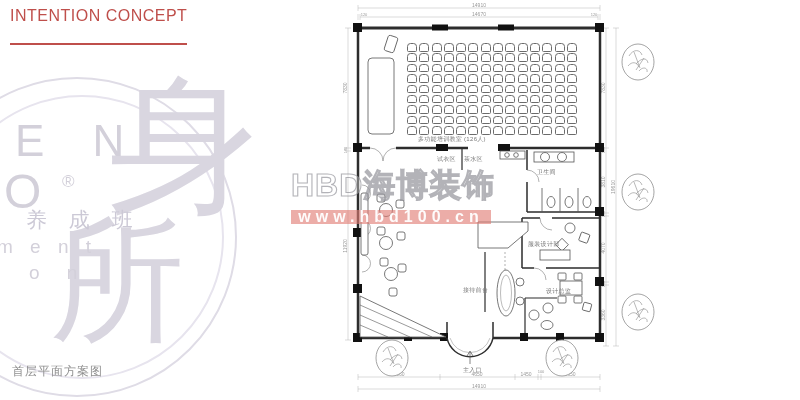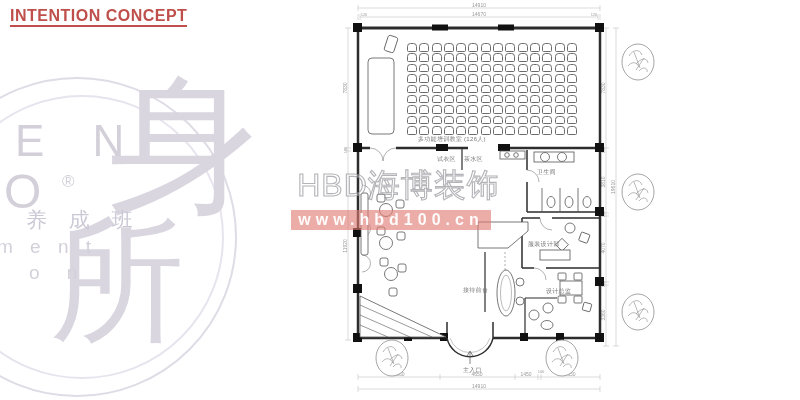--- a/index.html
+++ b/index.html
@@ -1,20 +1,20 @@
 <!DOCTYPE html>
 <html><head>
 <meta charset="utf-8">
 <style>
   html,body{margin:0;padding:0;background:#fff;}
   #canvas{position:relative;width:800px;height:400px;background:#fff;overflow:hidden;
           font-family:"Liberation Sans",sans-serif;}
   
-  .title{position:absolute;left:10px;top:7px;font-size:16px;font-weight:bold;color:#bf4f4b;
-         letter-spacing:.5px;border-bottom:2px solid #bf4f4b;padding-bottom:0;}
+  .title{position:absolute;left:10px;top:7px;font-size:16px;font-weight:normal;color:#bf4f4b;
+         letter-spacing:.5px;border-bottom:2px solid #bf4f4b;padding-bottom:18px;}
   .caption{position:absolute;left:12px;top:363px;font-size:12px;color:#8f8f8f;letter-spacing:1px;}
   .logo{position:absolute;left:0;top:0;width:320px;height:400px;overflow:hidden;pointer-events:none;}
   .logo-circle{position:absolute;left:-83px;top:77px;width:316px;height:316px;border:2px solid #dfdce6;border-radius:50%;}
   .logo-circle2{position:absolute;left:-60px;top:95px;width:280px;height:280px;border:2px solid #e7e4ee;border-radius:50%;}
   .logo-char{position:absolute;color:#d9d6e0;font-family:"DejaVu Serif",serif;line-height:1;}
   .lc-top{left:108px;top:70px;font-size:150px;}
   .lc-bottom{left:50px;top:213px;font-size:135px;}
   .frag{position:absolute;color:#d3d0da;}
   .frag-en{left:15px;top:116px;font-size:44px;letter-spacing:18px;}
   .frag-o{left:4px;top:164px;font-size:48px;letter-spacing:4px;}
@@ -25,23 +25,23 @@
   
   .plan{position:absolute;left:330px;top:0;z-index:1;}
   .dim{font-size:5px;fill:#9a9a9a;font-family:"Liberation Sans",sans-serif;}
   .dim.tiny{font-size:4px;}
   .rlabel{position:absolute;z-index:2;font-size:6px;color:#777;white-space:nowrap;letter-spacing:.3px;}
   
   #seats{position:absolute;left:407px;top:43px;display:grid;grid-auto-rows:10.4px;z-index:1;}
   .seat{width:10px;height:8.5px;border:1px solid #6b6b6b;border-radius:3.5px 3.5px 1.5px 1.5px;background:#fff;box-sizing:border-box;}
   
   .wm{position:absolute;left:291px;top:164px;width:215px;z-index:5;pointer-events:none;}
-  .wm-text{font-size:32px;font-weight:normal;color:rgba(255,255,255,.35);
-           -webkit-text-stroke:1.1px rgba(132,132,140,.62);letter-spacing:1px;white-space:nowrap;text-align:center;}
-  .wm-band{margin-top:2px;width:200px;height:20px;background:rgba(224,122,115,.62);
+  .wm-text{font-size:32px;font-weight:bold;color:rgba(255,255,255,.35);
+           -webkit-text-stroke:1.1px rgba(132,132,140,.62);letter-spacing:1px;white-space:nowrap;}
+  .wm-band{margin-top:2px;width:200px;height:14px;background:rgba(224,122,115,.62);
            display:flex;align-items:center;justify-content:center;}
   .wm-band span{font-size:16px;letter-spacing:5px;color:rgba(255,255,255,.95);font-weight:bold;}
 </style>
 </head>
 <body>
 
 <div id="canvas">
 
   <div class="logo">
     <div class="logo-circle"></div>
@@ -50,20 +50,21 @@
     <div class="logo-char lc-bottom">所</div>
     <div class="frag frag-en">E N</div>
     <div class="frag frag-o">O</div>
     <div class="frag-r">®</div>
     <div class="frag frag-yang">养 成 班</div>
     <div class="frag frag-ment">m e n t</div>
     <div class="frag frag-on">o n</div>
   </div>
 
   <div class="title">INTENTION CONCEPT</div>
+  <div class="caption">首层平面方案图</div>
 
   <svg class="plan" width="340" height="400" viewBox="330 0 340 400">
     <defs>
       <g id="tree">
         <ellipse rx="16" ry="18" fill="#fff" stroke="#9a9a9a" stroke-width="0.9"></ellipse>
         <path d="M-9,-6 C-5,-13 2,-13 4,-7 M-2,2 C3,-4 9,-5 10,1 M-10,4 C-6,-1 -1,0 1,5 M1,9 C5,4 10,6 9,10 M-4,-10 L2,6 M6,-4 L-2,8" fill="none" stroke="#9a9a9a" stroke-width="0.7"></path>
       </g>
     </defs>
 
     <g stroke="#b5b5b5" stroke-width="0.5" fill="none">

